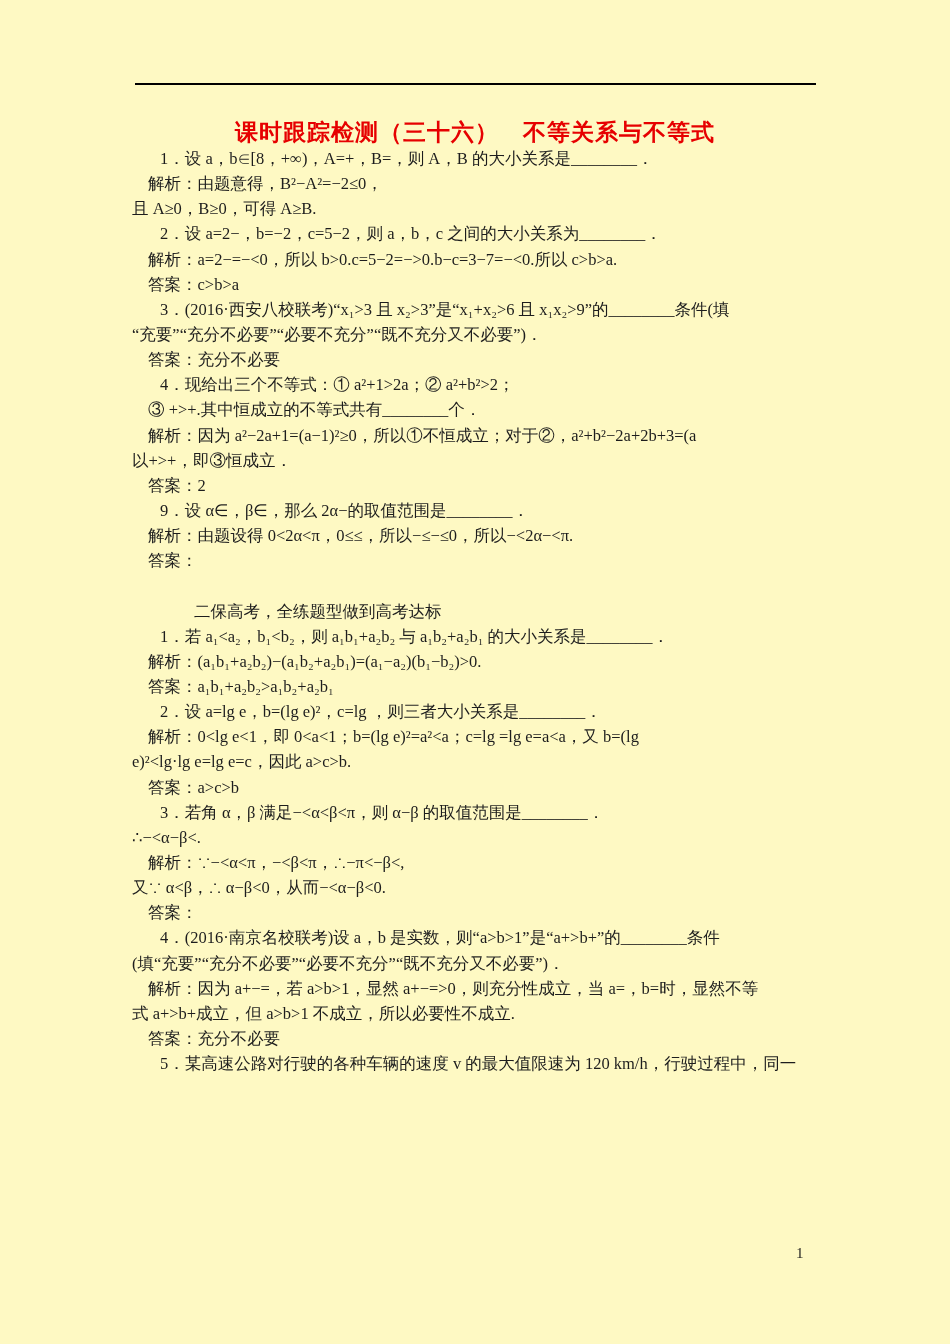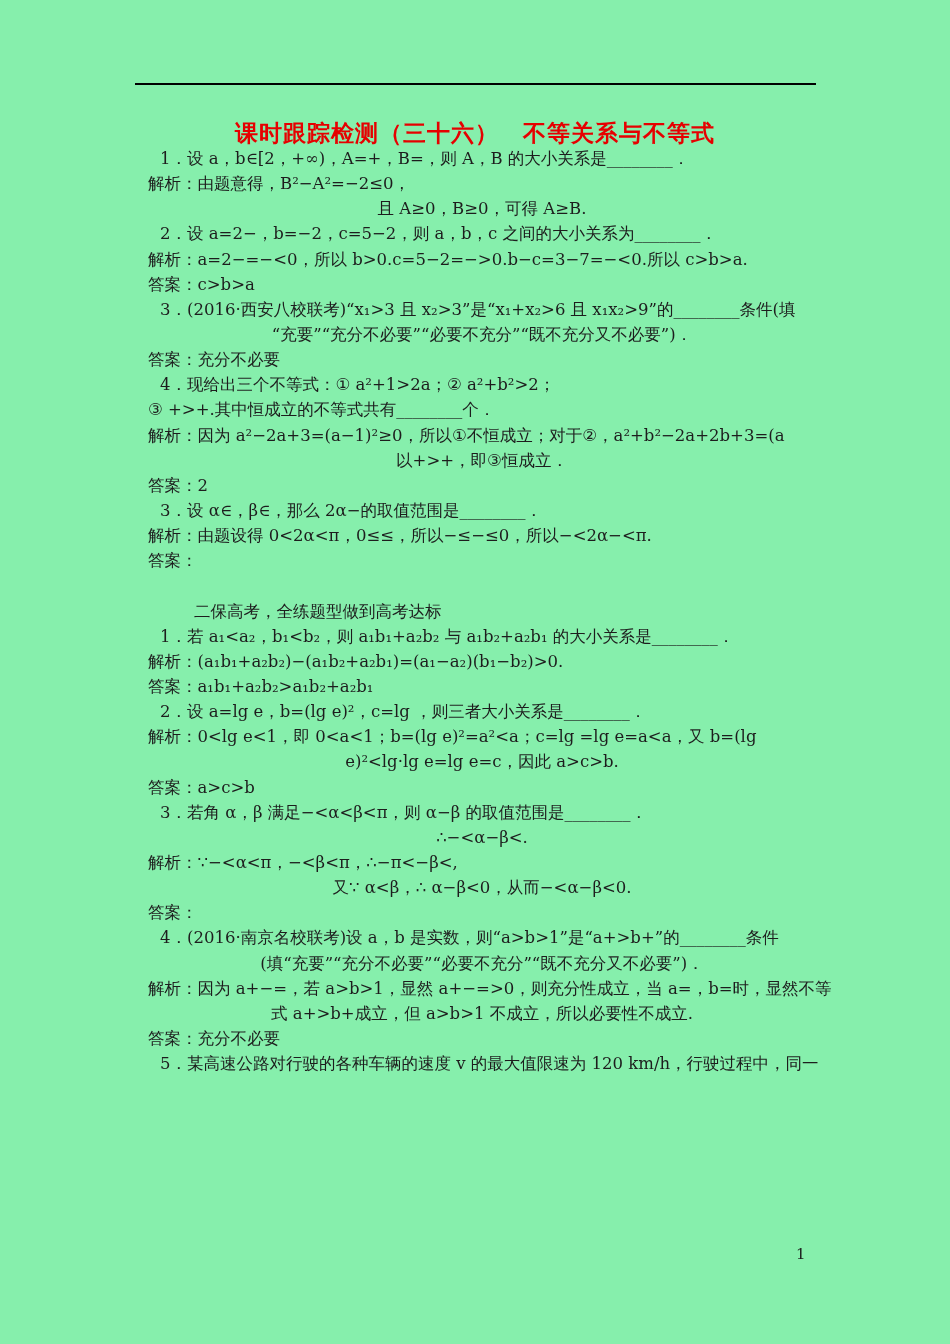--- a/index.html
+++ b/index.html
@@ -11,21 +11,22 @@
     width: 950px;
     height: 1344px;
     position: relative;
     overflow: hidden;
     font-family: "DejaVu Serif", "DejaVu Sans", serif;
     color: #1d1d1d;
   }
   .page {
     position: absolute;
     inset: 0;
-    background: #86efac;
+    background: #fef9c3;
+    font-family: Liberation Serif, serif;
   }
   .header-rule {
     position: absolute;
     left: 135px;
     top: 83px;
     width: 681px;
     height: 0;
     border-top: 2px solid #000000;
   }
   .doc-title {
@@ -49,54 +50,54 @@
     font-size: 16.5px;
   }
   .ln {
     height: 25.15px;
     line-height: 25.15px;
     white-space: nowrap;
   }
   .ln.h  { padding-left: 62px; }  
   .ln.n  { padding-left: 28px; }  
   .ln.s  { padding-left: 16px; }  
-  .ln.c  { padding-left: 0; text-align: center;    }  
+  .ln.c  { padding-left: 0;    }  
   .page-number {
     position: absolute;
     left: 796px;
     top: 1245px;
     font-size: 15px;
     color: #1d1d1d;
   }
 </style>
 </head>
 <body>
 
 <div class="page">
 
   <div class="header-rule"></div>
 
   <div class="doc-title">课时跟踪检测（三十六）　不等关系与不等式</div>
 
   <div class="content">
-    <div class="ln n">1．设 a，b∈[2，+∞)，A=+，B=，则 A，B 的大小关系是________．</div>
+    <div class="ln n">1．设 a，b∈[8，+∞)，A=+，B=，则 A，B 的大小关系是________．</div>
     <div class="ln s">解析：由题意得，B²−A²=−2≤0，</div>
     <div class="ln c">且 A≥0，B≥0，可得 A≥B.</div>
     <div class="ln n">2．设 a=2−，b=−2，c=5−2，则 a，b，c 之间的大小关系为________．</div>
     <div class="ln s">解析：a=2−=−&lt;0，所以 b&gt;0.c=5−2=−&gt;0.b−c=3−7=−&lt;0.所以 c&gt;b&gt;a.</div>
     <div class="ln s">答案：c&gt;b&gt;a</div>
     <div class="ln n">3．(2016·西安八校联考)“x₁&gt;3 且 x₂&gt;3”是“x₁+x₂&gt;6 且 x₁x₂&gt;9”的________条件(填</div>
     <div class="ln c">“充要”“充分不必要”“必要不充分”“既不充分又不必要”)．</div>
     <div class="ln s">答案：充分不必要</div>
     <div class="ln n">4．现给出三个不等式：① a²+1&gt;2a；② a²+b²&gt;2；</div>
     <div class="ln s">③ +&gt;+.其中恒成立的不等式共有________个．</div>
-    <div class="ln s">解析：因为 a²−2a+3=(a−1)²≥0，所以①不恒成立；对于②，a²+b²−2a+2b+3=(a</div>
+    <div class="ln s">解析：因为 a²−2a+1=(a−1)²≥0，所以①不恒成立；对于②，a²+b²−2a+2b+3=(a</div>
     <div class="ln c">以+&gt;+，即③恒成立．</div>
     <div class="ln s">答案：2</div>
-    <div class="ln n">3．设 α∈，β∈，那么 2α−的取值范围是________．</div>
+    <div class="ln n">9．设 α∈，β∈，那么 2α−的取值范围是________．</div>
     <div class="ln s">解析：由题设得 0&lt;2α&lt;π，0≤≤，所以−≤−≤0，所以−&lt;2α−&lt;π.</div>
     <div class="ln s">答案：</div>
     <div class="ln c"></div>
     <div class="ln h">二保高考，全练题型做到高考达标</div>
     <div class="ln n">1．若 a₁&lt;a₂，b₁&lt;b₂，则 a₁b₁+a₂b₂ 与 a₁b₂+a₂b₁ 的大小关系是________．</div>
     <div class="ln s">解析：(a₁b₁+a₂b₂)−(a₁b₂+a₂b₁)=(a₁−a₂)(b₁−b₂)&gt;0.</div>
     <div class="ln s">答案：a₁b₁+a₂b₂&gt;a₁b₂+a₂b₁</div>
     <div class="ln n">2．设 a=lg e，b=(lg e)²，c=lg ，则三者大小关系是________．</div>
     <div class="ln s">解析：0&lt;lg e&lt;1，即 0&lt;a&lt;1；b=(lg e)²=a²&lt;a；c=lg =lg e=a&lt;a，又 b=(lg</div>
     <div class="ln c">e)²&lt;lg·lg e=lg e=c，因此 a&gt;c&gt;b.</div>

